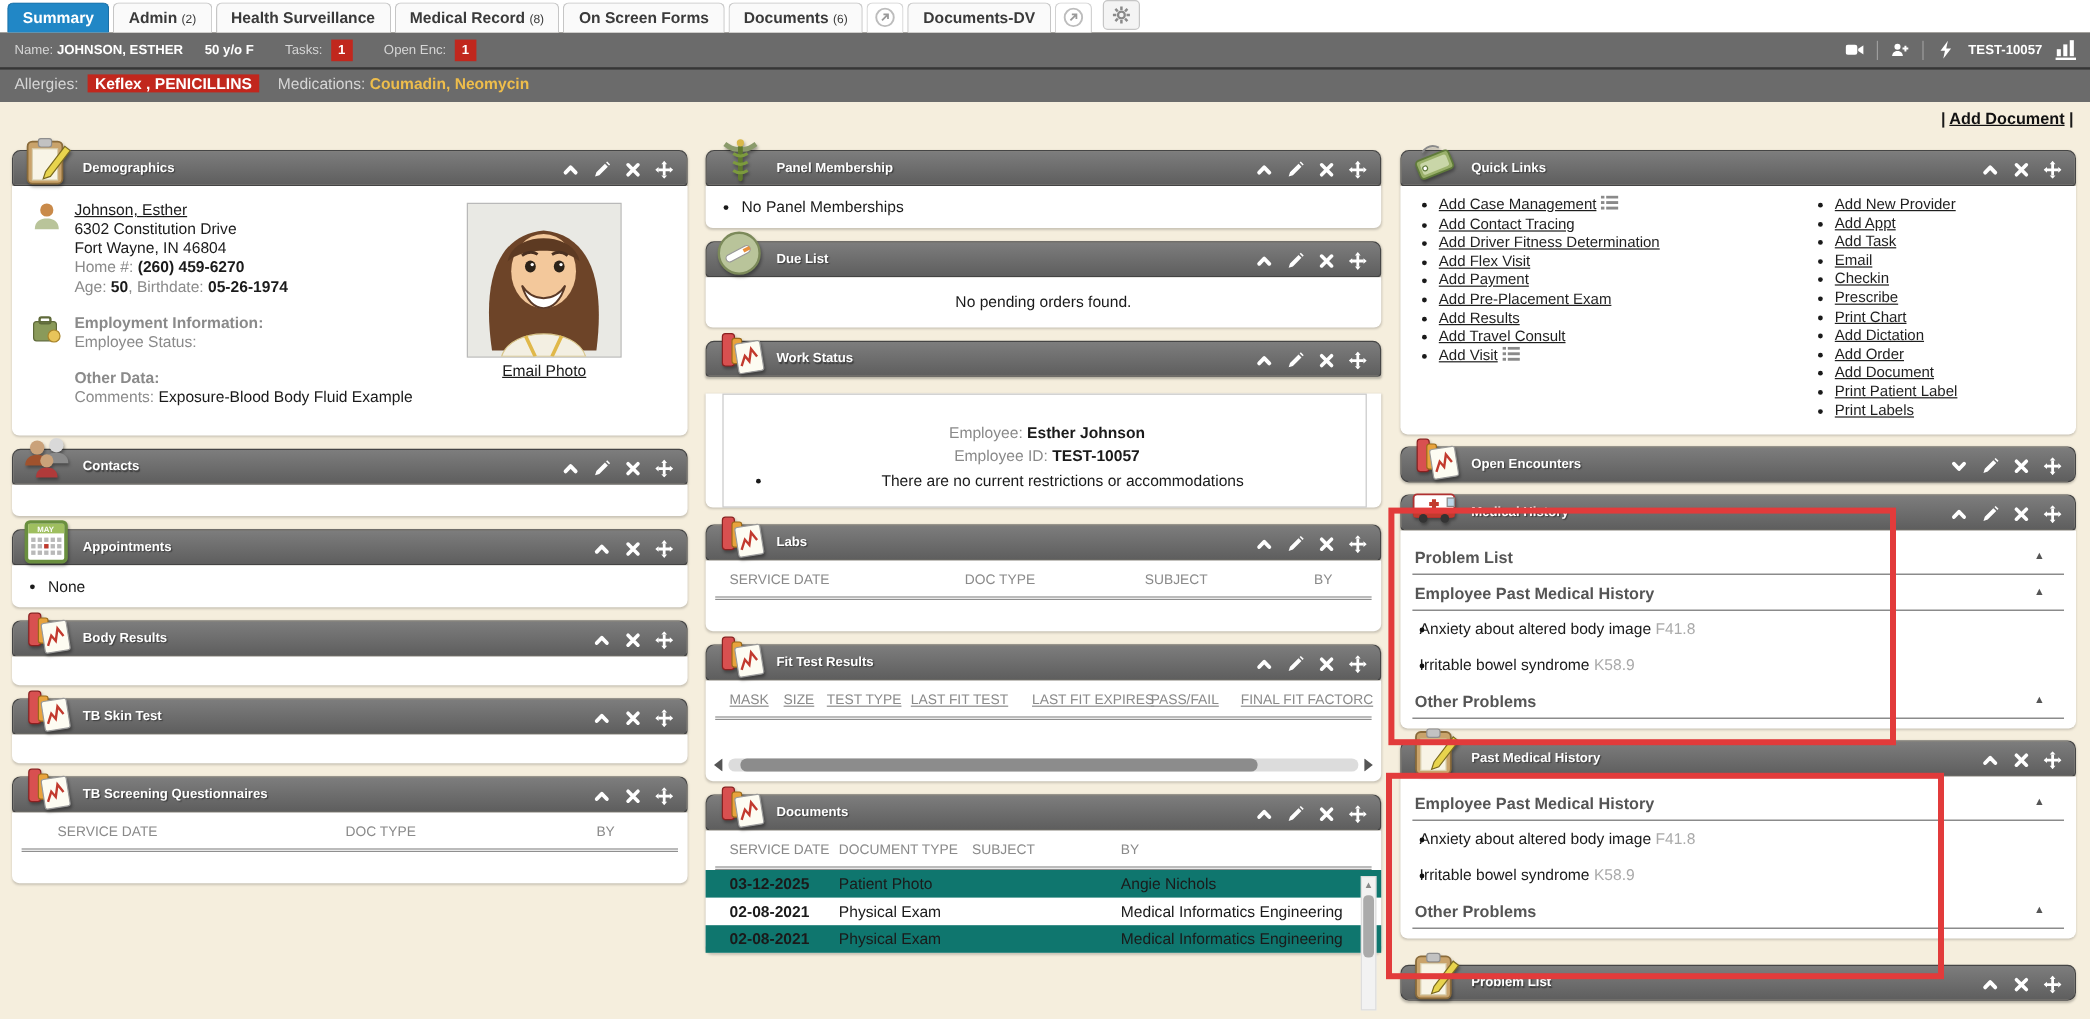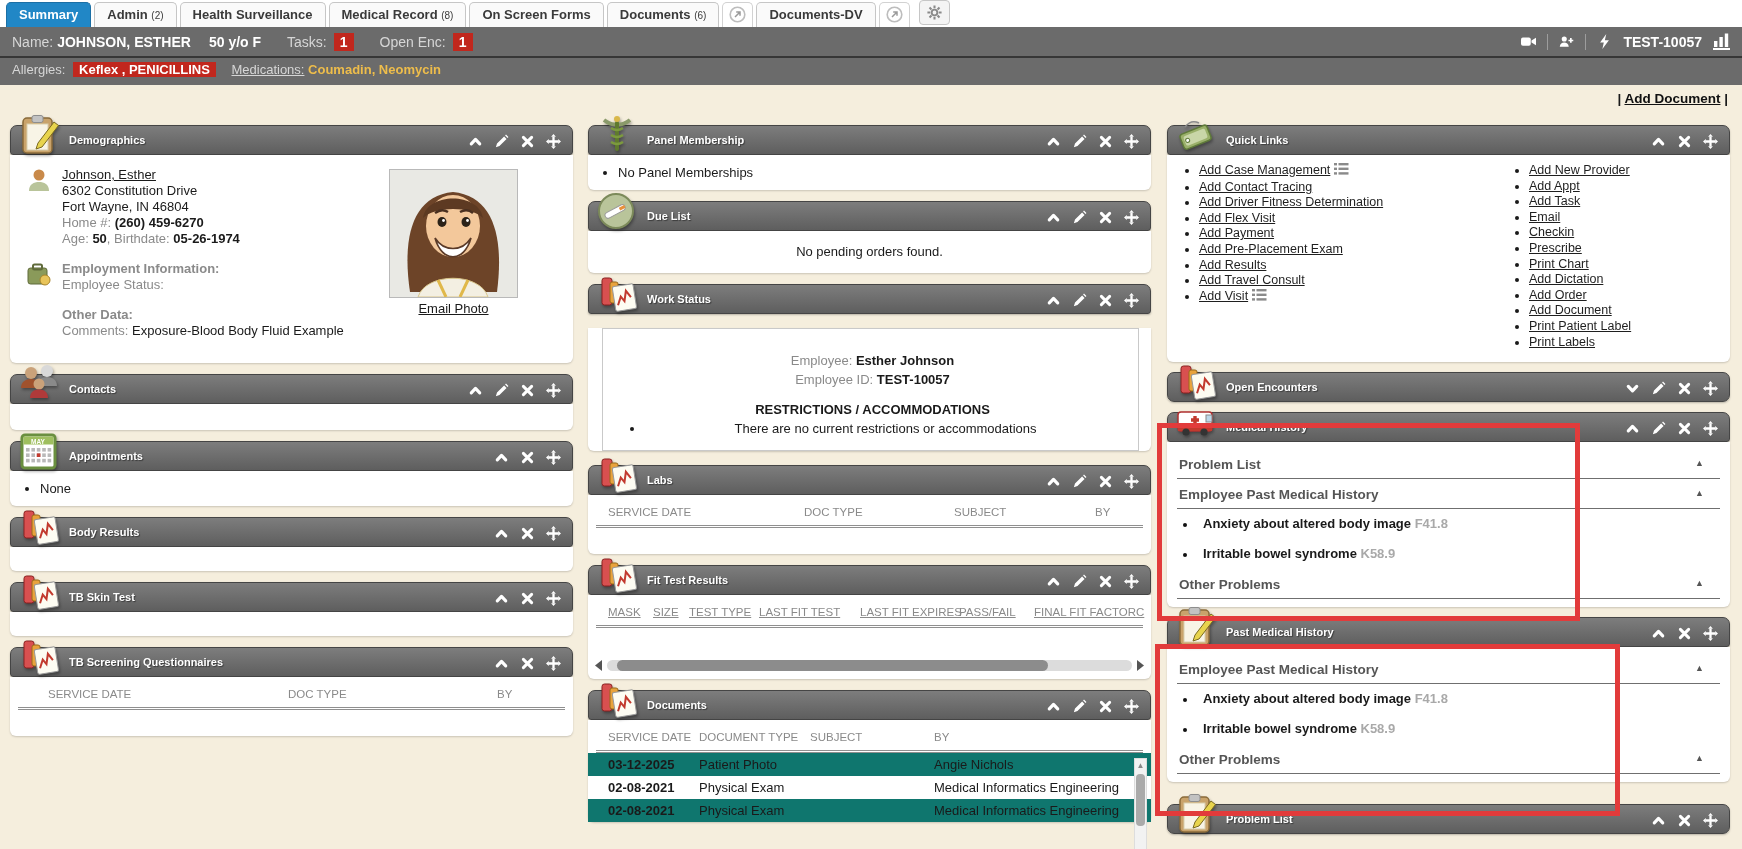--- a/index.html
+++ b/index.html
@@ -20,31 +20,31 @@
   .tab-popout {
     border:1px solid #d2d2d2; border-bottom:none; border-radius:5px 5px 0 0; background:#fff;
     padding:3px 6px 4px; margin-right:3px; display:flex; align-items:center; cursor:pointer;
   }
   .gear-btn {
     border:1px solid #c6c6c6; border-radius:4px; background:#f4f4f4;
     padding:3px 6px; margin:0 0 2px 6px; display:flex; align-items:center; cursor:pointer;
   }
   
   .banner { background:#6b6b6b; }
-  .brow1 { height:31px; display:flex; align-items:center; padding:0 12px; border-bottom:2px solid #363636; font-size:14px; }
+  .brow1 { height:31px; display:flex; align-items:center; padding:0 12px; border-bottom:2px solid #363636; font-size:11px; }
   .brow23 { padding:3px 12px 6px; font-size:13px; line-height:18px; }
   .lbl1 { color:#d6d6d6; }
   .wv { color:#fff; font-weight:bold; }
   .gapL { margin-left:26px; }
   .badge { background:#c1271d; color:#fff; font-weight:bold; padding:0 6px; margin-left:7px; line-height:18px; display:inline-block; }
   .bicons { margin-left:auto; display:flex; align-items:center; gap:11px; }
   .vd { width:1px; height:16px; background:#9d9d9d; }
   .chartlink { border-bottom:2px solid #fff; padding-bottom:1px; cursor:pointer; display:flex; }
   .allergy-chip { background:#c1271d; color:#fff; font-weight:bold; padding:0 6px; margin:0 4px; }
-  .u { text-decoration:underline; cursor:pointer; }
+  .u { cursor:pointer; }
   .meds { color:#eebd4b; font-weight:bold; }
   
   .plinks { text-align:right; padding:5px 14px 2px; font-size:13.5px; font-weight:bold; line-height:18px; }
   .plinks a { color:#111; text-decoration:underline; cursor:pointer; }
   
   .columns { display:flex; align-items:flex-start; padding:0 0 0 10px; }
   .col { width:563px; padding-top:15px; }
   .col-middle { margin-left:15px; }
   .col-right { margin-left:16px; }
   .portlet { position:relative; margin-bottom:11px; }
@@ -109,21 +109,21 @@
   .qlist { margin:0; padding-left:26px; width:200px; }
   .qlist.second { width:330px; }
   .qlist li { font-size:12.5px; line-height:15.6px; }
   .qlist a { color:#1f1f1f; text-decoration:underline; cursor:pointer; }
   .li-icon { display:inline-block; margin-left:4px; vertical-align:-1px; }
   
   .hist { padding:7px 0 8px; }
   .hsec { position:relative; height:30px; border-bottom:1px solid #6f6f6f; margin:0 10px; }
   .hsec-label { position:absolute; left:2px; top:8px; font-weight:bold; color:#555; font-size:13.5px; }
   .hsec-tri { position:absolute; right:16px; top:9px; font-size:9px; color:#555; cursor:pointer; }
-  .hitem { position:relative; height:30px; line-height:30px; padding-left:36px;font-weight:bold; }
+  .hitem { position:relative; height:30px; line-height:30px; padding-left:16px; }
   .hitem .dot { position:absolute; left:16px; top:14px; width:4px; height:4px; border-radius:50%; background:#111; }
   .hcode { color:#a9a9a9; }
   
   .hlbox { position:absolute; border:5px solid #e23b3b; z-index:40; pointer-events:none; }
 </style>
 </head>
 <body>
 
 <div class="tabbar" id="tabbar">
     <span class="tab active">Summary</span>
@@ -607,21 +607,20 @@
                 <path d="M8.5 3v11M3 8.5h11" stroke="#fff" stroke-width="2.6"></path>
                 <path d="M8.5 0l2.7 3.2H5.8zM8.5 17l-2.7-3.2h5.4zM0 8.5l3.2-2.7v5.4zM17 8.5l-3.2 2.7V5.8z" fill="#fff"></path>
               </svg>
             </span>
           </span>
         </div>
         <div class="pbody">
           <div class="ws-box">
     <div class="line"><span class="lbl">Employee:</span> <span class="b">Esther Johnson</span></div>
     <div class="line"><span class="lbl">Employee ID:</span> <span class="b">TEST-10057</span></div>
-    <div class="ws-restrict">RESTRICTIONS / ACCOMMODATIONS</div>
     <ul>
               <li>There are no current restrictions or accommodations</li>
             </ul>
           </div>
         </div>
       </div>
       <div class="portlet">
     <div class="phead">
       <span class="picon"><svg viewBox="0 0 46 44">
               <rect x="8" y="6" width="10" height="27" rx="2.5" fill="#d85050" stroke="#8a2020"></rect>

